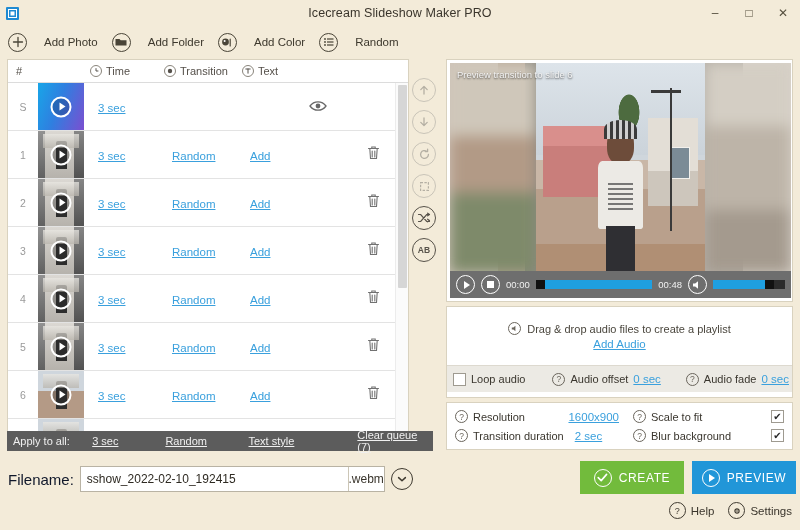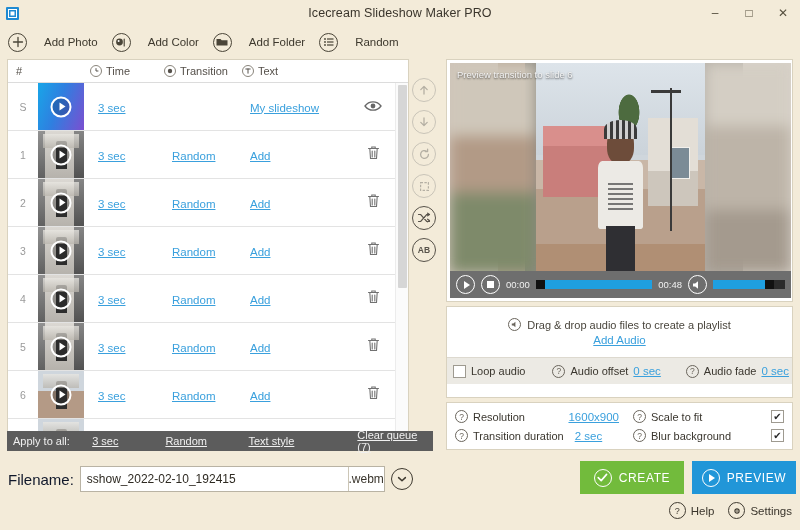--- a/index.html
+++ b/index.html
@@ -282,21 +282,21 @@
   }
   .vol-track { position:absolute; left:0; right:0; height:9px; background:#2b2b2b; }
   .vol-fill { position:absolute; left:0; height:9px; width:85%; background:#1f9fe0; }
   .vol-knob { position:absolute; right:0; width:9px; height:9px; background:#111; }
 
   .audio-card {
     position: absolute; left: 446px; top: 306px; width: 347px; height: 92px;
     background: #fff; border: 1px solid #d9d2bf;
   }
   .audio-drop {
-    height: 50px; display: flex; flex-direction: column; align-items: center;
+    height: 58px; display: flex; flex-direction: column; align-items: center;
     justify-content: center; gap: 3px;
   }
   .audio-drop-row { display: flex; align-items: center; gap: 6px; }
   .audio-drop-txt { font-size: 11px; color: #4a463d; }
   .audio-foot {
     height: 27px; background: #eceae4; border-top: 1px solid #ddd9cf;
     display: flex; align-items: center; font-size: 11px; color: #3a362e; gap: 5px;
   }
   .cbox {
     width: 13px; height: 13px; border: 1px solid #9e9a90; background: #fff;
@@ -363,38 +363,38 @@
   </div>
 
   <div class="toolbar">
     <div class="tb-item">
       <span class="circ-icon">
         <svg width="12" height="12" viewBox="0 0 12 12">
             <path d="M6 1.5v9M1.5 6h9" stroke="#4a4538" stroke-width="1.3" stroke-linecap="round"></path>
           </svg>
       </span>
       <span>Add Photo</span>
+    </div>
+    <div class="tb-item">
+      <span class="circ-icon">
+        <svg width="12" height="10" viewBox="0 0 12 10">
+            <path d="M0.5 8.5V2h4l1.2 1.3h5.8v5.2z" fill="#4a4538"></path>
+          </svg>
+      </span>
+      <span>Add Folder</span>
     </div>
     <div class="tb-item">
       <span class="circ-icon">
         <svg width="12" height="12" viewBox="0 0 12 12">
             <circle cx="4.5" cy="6" r="3.4" fill="#4a4538"></circle>
             <circle cx="3.6" cy="5" r="1" fill="#fff"></circle>
             <path d="M9.2 3.2v5.2M9.2 9.3v.6" stroke="#4a4538" stroke-width="1.2" stroke-linecap="round"></path>
           </svg>
       </span>
       <span>Add Color</span>
-    </div>
-    <div class="tb-item">
-      <span class="circ-icon">
-        <svg width="12" height="10" viewBox="0 0 12 10">
-            <path d="M0.5 8.5V2h4l1.2 1.3h5.8v5.2z" fill="#4a4538"></path>
-          </svg>
-      </span>
-      <span>Add Folder</span>
     </div>
     <div class="tb-item">
       <span class="circ-icon">
         <svg width="12" height="10" viewBox="0 0 12 10">
             <g fill="#4a4538">
               <circle cx="2" cy="2" r="0.9"></circle>
               <circle cx="2" cy="5" r="0.9"></circle>
               <circle cx="2" cy="8" r="0.9"></circle>
               <rect x="4" y="1.4" width="6.5" height="1.2"></rect>
               <rect x="4" y="4.4" width="6.5" height="1.2"></rect>
@@ -440,21 +440,20 @@
 
       <div class="row selected">
         <div class="rnum">S</div>
         <div class="thumb grad">
           <span class="play-badge">
               <span class="tri"></span>
             </span>
         </div>
         <div class="c-time"><span class="lnk">3 sec</span></div>
         <div class="c-trans"><span class="lnk"></span></div>
-        <div class="c-text"><span class="lnk">My slideshow</span></div>
         <div class="c-act">
           <span class="icon-btn">
             <svg width="18" height="12" viewBox="0 0 18 12">
                 <path d="M1 6s3-4.2 8-4.2S17 6 17 6s-3 4.2-8 4.2S1 6 1 6z" fill="none" stroke="#3d3d3d" stroke-width="1.3"></path>
                 <circle cx="9" cy="6" r="2.4" fill="#3d3d3d"></circle>
               </svg>
           </span>
         </div>
       </div>
 

